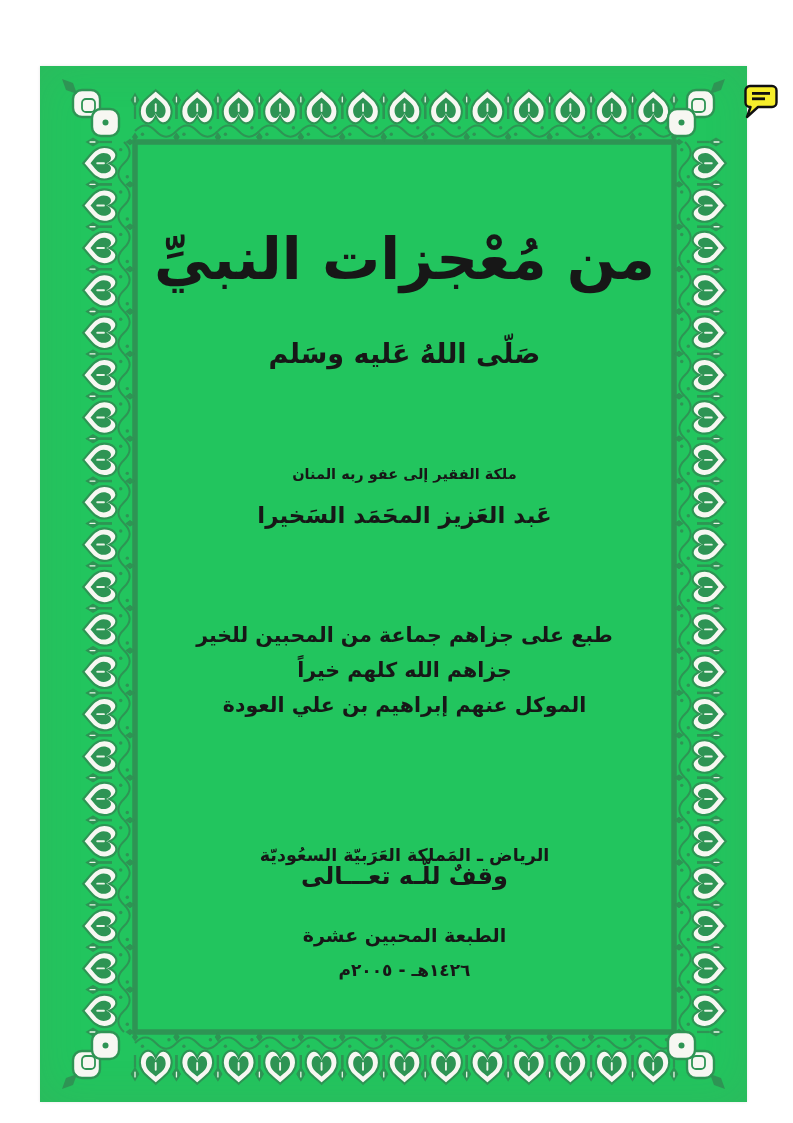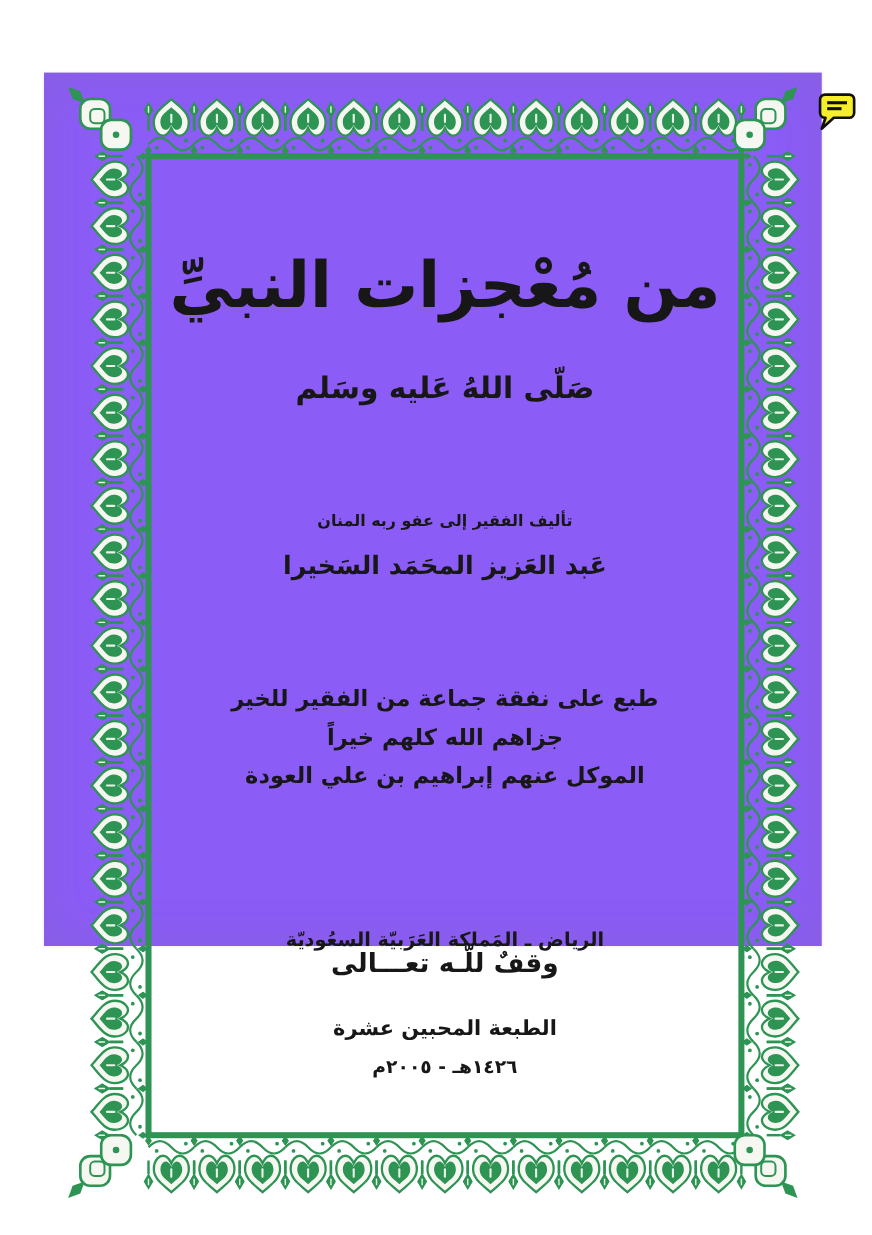--- a/index.html
+++ b/index.html
@@ -6,22 +6,22 @@
   body{
     width:793px;height:1123px;
     background:#ffffff;
     position:relative;
     overflow:hidden;
     font-family:"DejaVu Sans",sans-serif;
   }
   .scan-page{
     position:absolute;
     left:40px;top:66px;
-    width:707px;height:794px;
-    background:#8b5cf6;
+    width:707px;height:1036px;
+    background:#22c55e;
     box-shadow:inset 0 0 46px rgba(110,115,95,.14), 0 0 3px rgba(0,0,0,.10);
   }
   .border-svg{
     position:absolute;left:0;top:0;
     pointer-events:none;
   }
   .content{
     position:absolute;
     left:95px;top:76px;
     width:539px;height:890px;
@@ -162,24 +162,24 @@
       <use href="#bunit" xlink:href="#bunit" transform="translate(689,923.60) rotate(90) scale(1.0222,1)"></use>
       <use href="#knot" xlink:href="#knot" transform="translate(57,48)"></use>
       <use href="#knot" xlink:href="#knot" transform="translate(650,48) rotate(90)"></use>
       <use href="#knot" xlink:href="#knot" transform="translate(650,988) rotate(180)"></use>
       <use href="#knot" xlink:href="#knot" transform="translate(57,988) rotate(270)"></use>
     </svg>
 
   <div class="content">
     <div class="book-title">من مُعْجزات النبيِّ</div>
     <div class="salutation">صَلّى اللهُ عَليه وسَلم</div>
-    <div class="author-intro">تأليف الفقير إلى عفو ربه المنان</div>
+    <div class="author-intro">ملكة الفقير إلى عفو ربه المنان</div>
     <div class="author-name">عَبد العَزيز المحَمَد السَخيرا</div>
     <div class="print-block">
-      <div style="position:static">طبع على نفقة جماعة من الفقير للخير</div>
+      <div style="position:static">طبع على جزاهم جماعة من المحبين للخير</div>
       <div style="position:static">جزاهم الله كلهم خيراً</div>
       <div style="position:static">الموكل عنهم إبراهيم بن علي العودة</div>
     </div>
     <div class="location-line">الرياض ـ المَملكة العَرَبيّة السعُوديّة</div>
     <div class="waqf-line">وقفٌ للّـه تعـــالى</div>
     <div class="edition-line">الطبعة المحبين عشرة</div>
     <div class="date-line">١٤٢٦هـ - ٢٠٠٥م</div>
   </div>
 </div>
 

